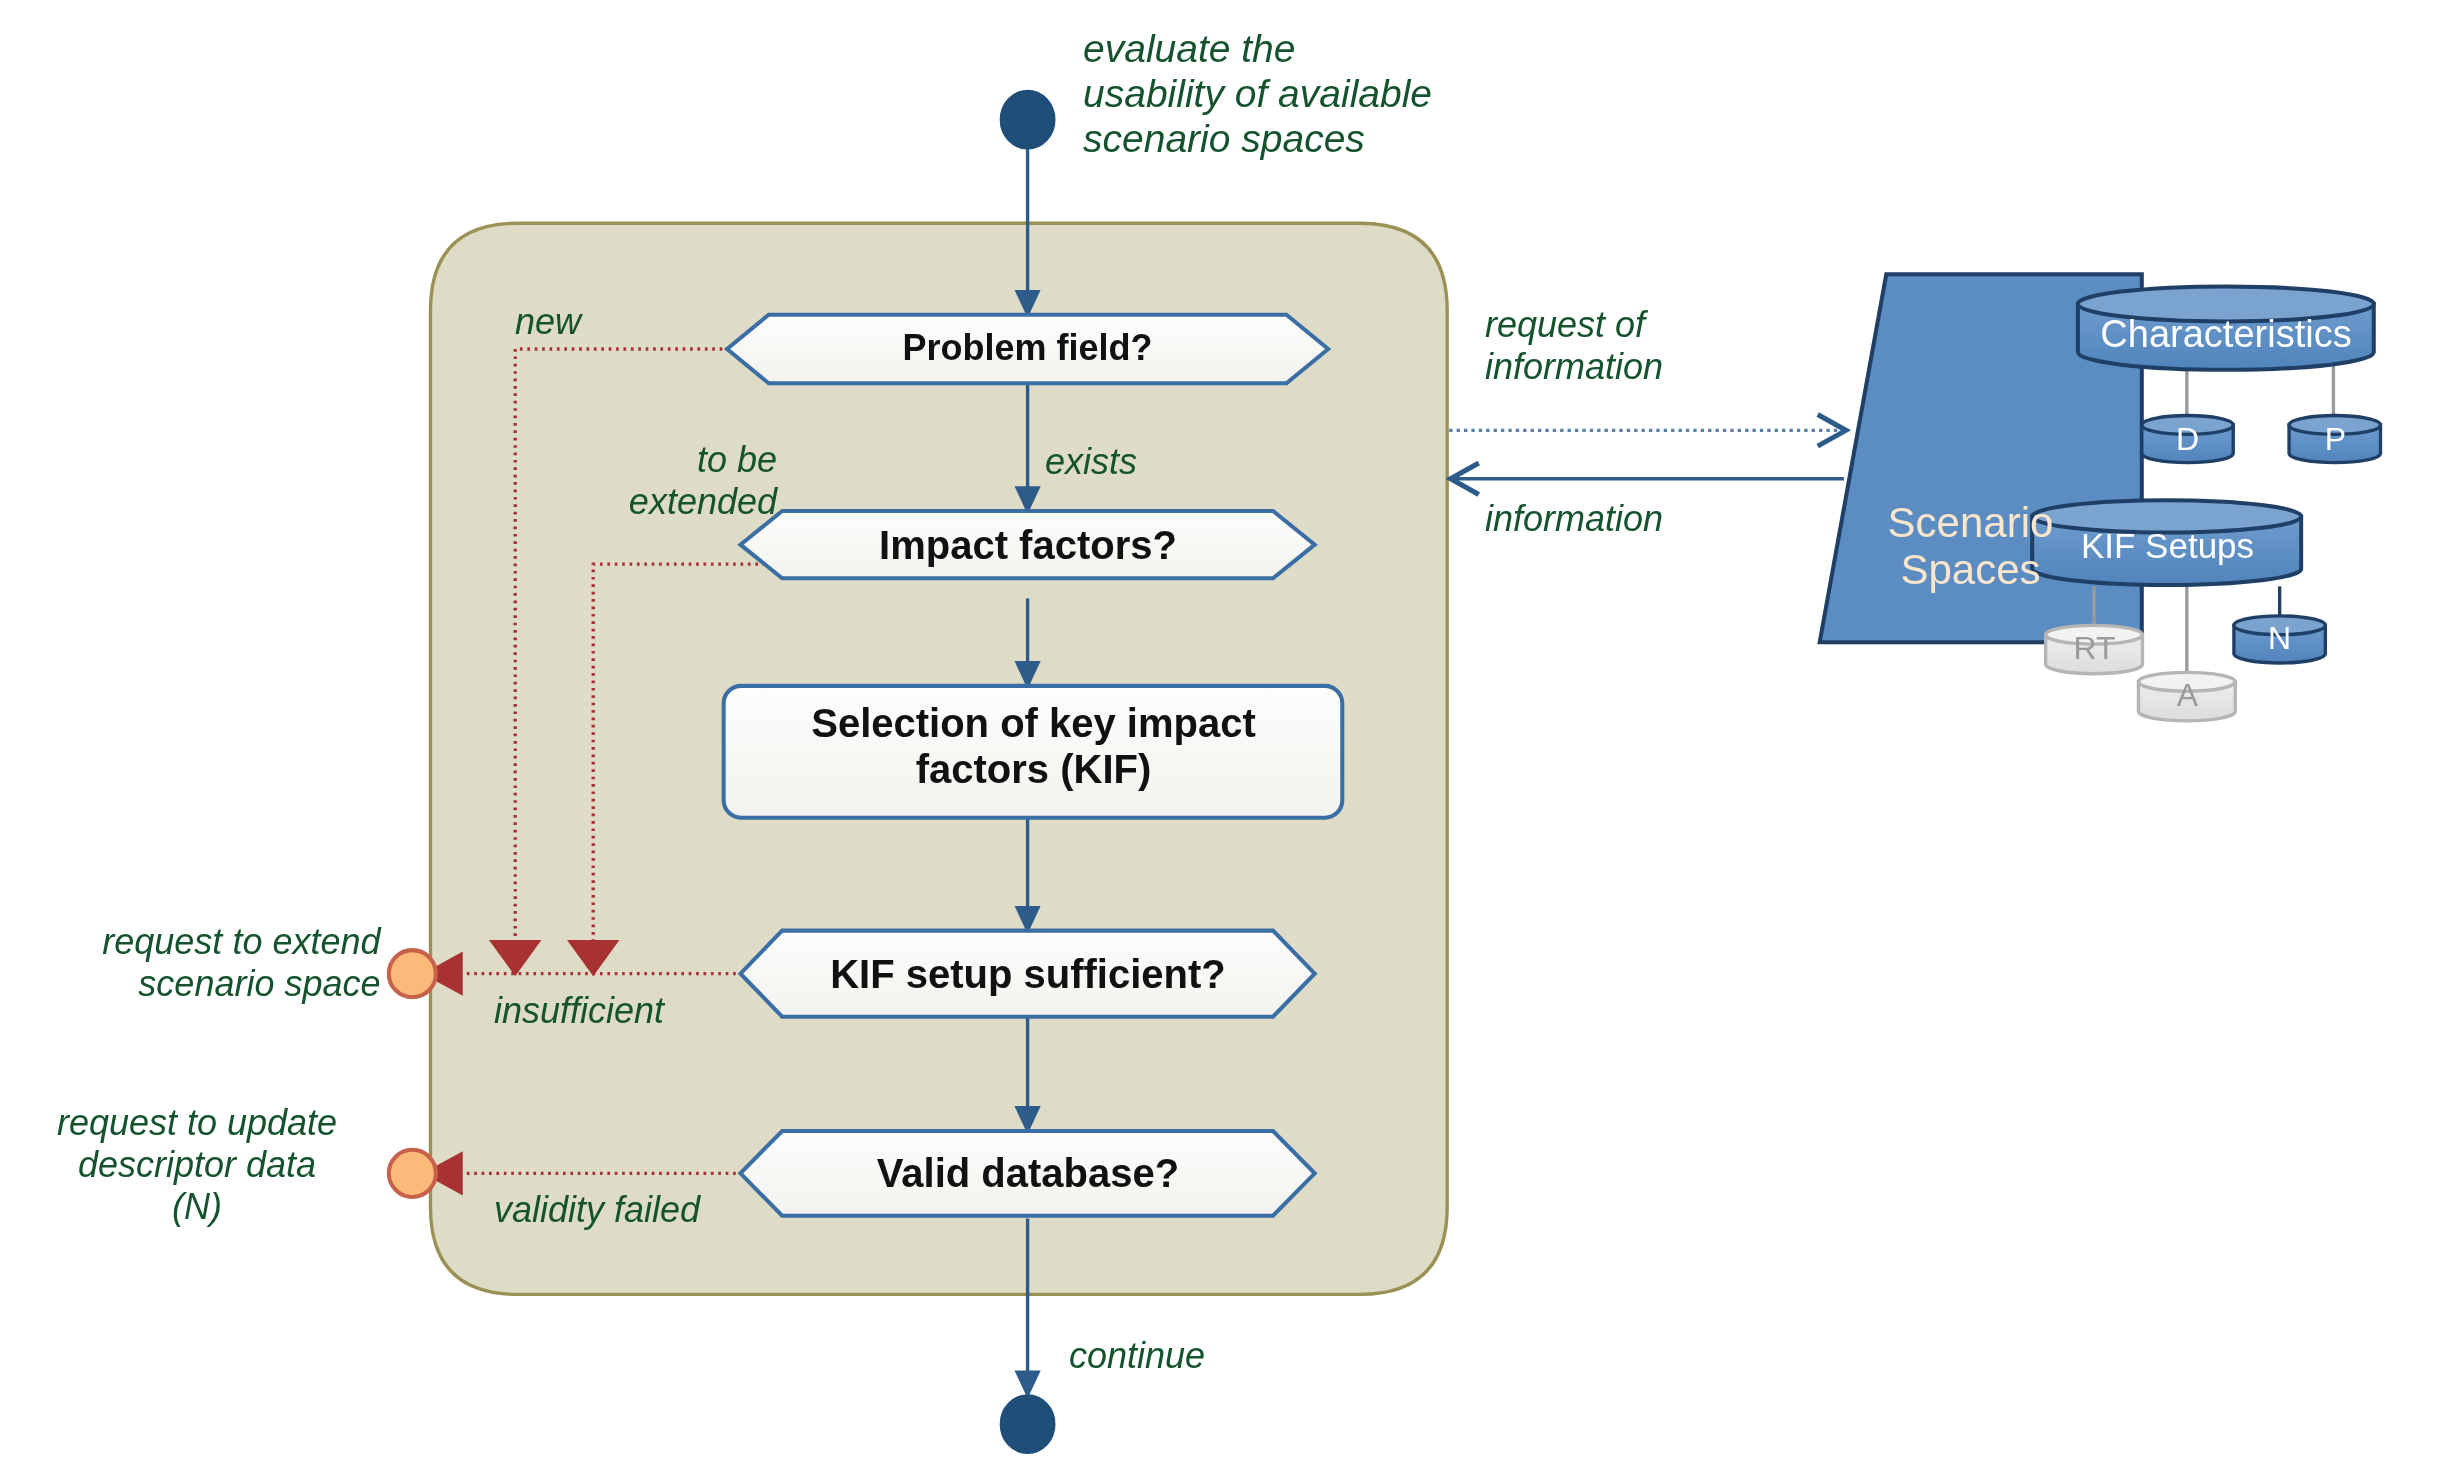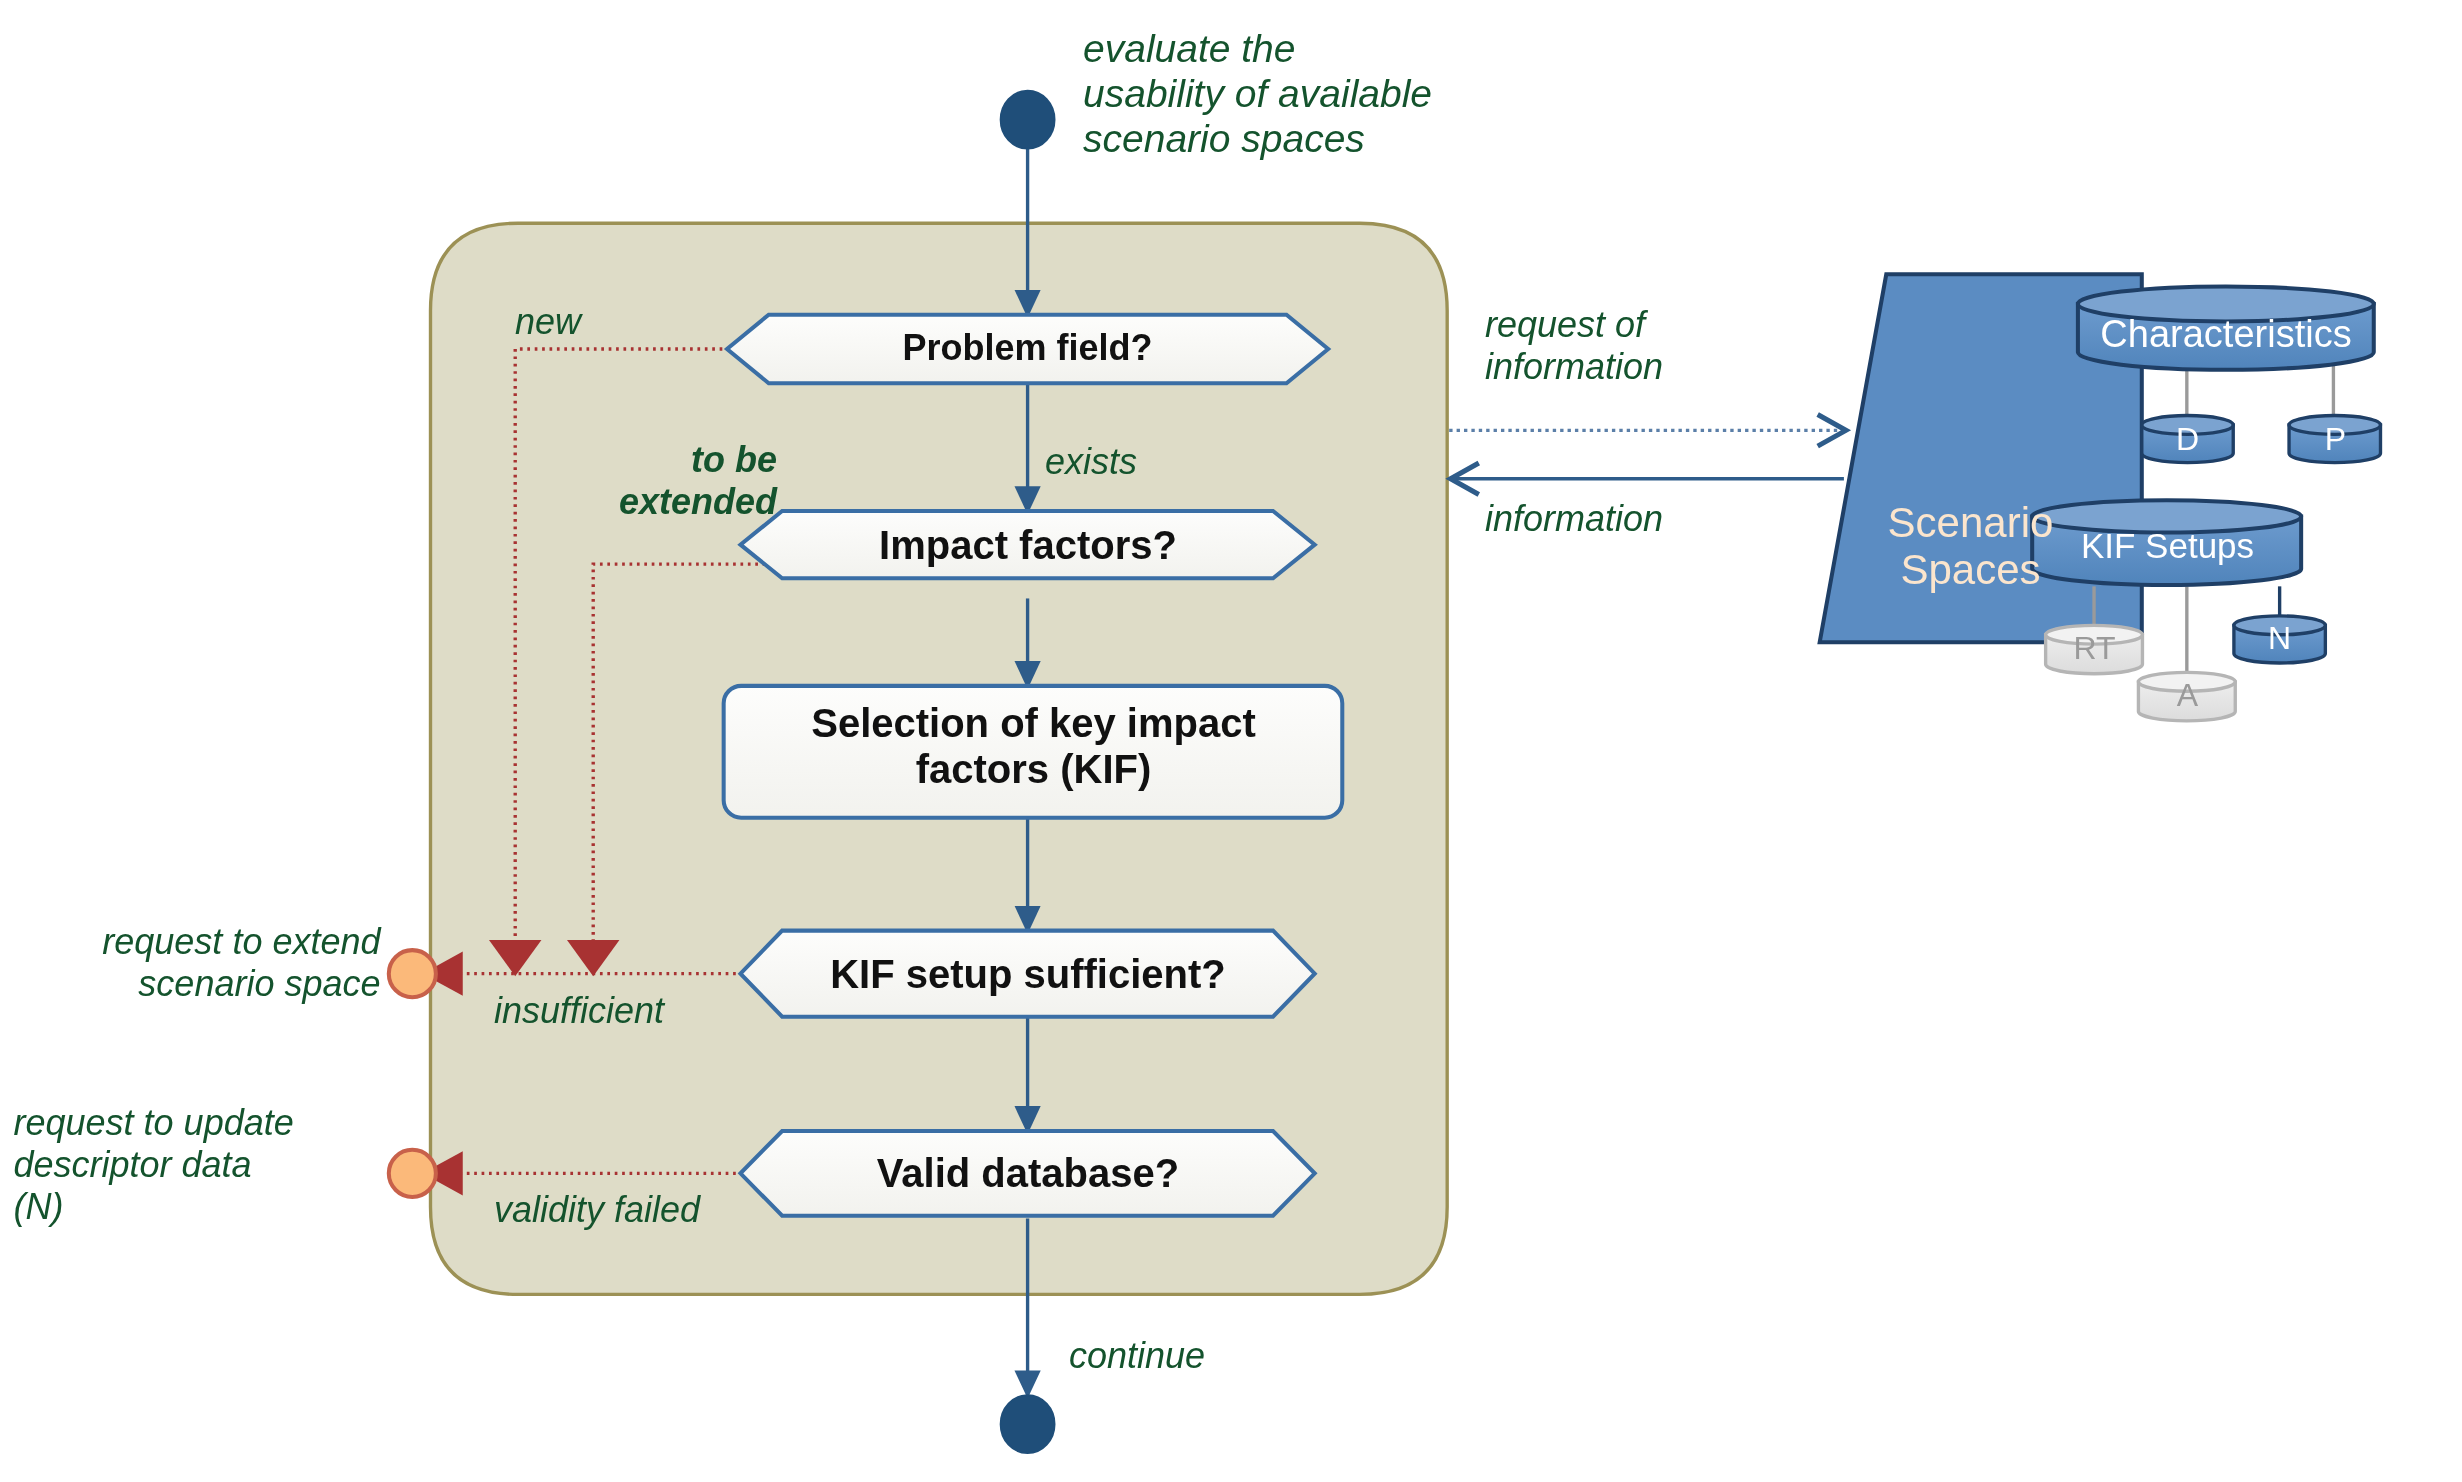--- a/index.html
+++ b/index.html
@@ -152,40 +152,40 @@
 
   <div class="node-txt" style="left:724px;top:701px;width:619px;font-size:40px;">Selection of key impact
 factors (KIF)</div>
 
   <div class="node-txt" style="left:741px;top:952px;width:574px;font-size:40px;">KIF setup sufficient?</div>
 
   <div class="node-txt" style="left:741px;top:1151px;width:574px;font-size:40px;">Valid database?</div>
 
   <div class="lbl" style="left:515px;top:301px;font-size:36px;text-align:right;">new</div>
 
-  <div class="lbl" style="left:575px;top:439px;font-size:36px;text-align:right;width:202px;font-weight:bold;">to be
+  <div class="lbl" style="left:575px;top:439px;font-size:36px;text-align:right;width:202px;">to be
 extended</div>
 
   <div class="lbl" style="left:1045px;top:441px;font-size:36px;">exists</div>
 
   <div class="lbl" style="left:494px;top:990px;font-size:36px;">insufficient</div>
 
   <div class="lbl" style="left:494px;top:1189px;font-size:36px;">validity failed</div>
 
   <div class="lbl" style="left:1069px;top:1335px;font-size:36px;">continue</div>
 
   <div class="lbl" style="left:1485px;top:304px;font-size:36px;">request of
 information</div>
 
   <div class="lbl" style="left:1485px;top:498px;font-size:36px;">information</div>
 
   <div class="lbl" style="left:13.5px;top:921px;width:367px;text-align:right;font-size:36px;">request to extend
 scenario space</div>
 
-  <div class="lbl" style="left:13.5px;top:1102px;width:367px;text-align:left;font-size:36px;">request to update
+  <div class="lbl" style="left:13.5px;top:1102px;width:367px;text-align:center;font-size:36px;">request to update
 descriptor data
 (N)</div>
 
   <div class="ds-txt" style="left:1836px;top:499px;width:269px;font-size:42px;color:#fbe5cd;">Scenario
 Spaces</div>
 
   <div class="ds-txt" style="left:2078px;top:313px;width:296px;font-size:38px;color:#ffffff;">Characteristics</div>
 
   <div class="ds-txt" style="left:2142px;top:422px;width:91px;font-size:32px;color:#ffffff;">D</div>
 

